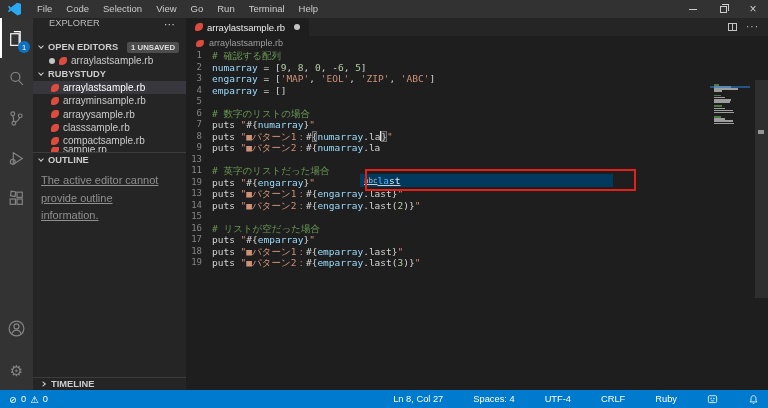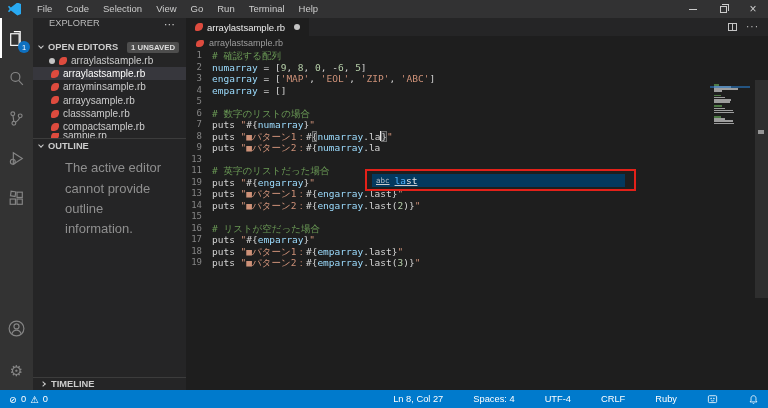--- a/index.html
+++ b/index.html
@@ -46,21 +46,21 @@
     transform:rotate(45deg); margin:0 2px; }
   .unsaved-badge { background:#4d4d4d; color:#dcdcdc; font-size:7.8px; font-weight:bold; padding:1px 4px; border-radius:2px; margin-left:6px; }
   .oe-item { flex:0 0 13px; display:flex; align-items:center; gap:4px; padding-left:16px; color:#cccccc; }
   .mod-dot { width:6px; height:6px; border-radius:50%; background:#c4c4c4; flex:0 0 6px; }
   .ruby-icon { width:8px; height:8px; background:#dd4b3e; border-radius:60% 20% 60% 20%; flex:0 0 8px; }
   .file-list { display:flex; flex-direction:column; }
   .file-row { flex:0 0 13.3px; height:13.3px; display:flex; align-items:center; gap:4px; padding-left:18px; color:#cccccc; }
   .file-row.selected { background:#37373d; color:#ffffff; }
   .file-row.clipped { flex:0 0 5px; height:5px; overflow:hidden; }
   .sec-divider { border-top:1px solid #3c3c3c; }
-  .outline-msg { color:#8f8f8f; font-size:13px; line-height:1.55; padding:6px 16px 0 32px; }
+  .outline-msg { color:#8f8f8f; font-size:11px; line-height:1.55; padding:6px 16px 0 8px;text-decoration:underline; }
   .timeline { margin-top:auto; flex:0 0 13px; border-top:1px solid #3c3c3c; display:flex; align-items:center;
     font-weight:bold; font-size:9.3px; padding-left:6px; gap:4px; color:#cccccc; }
 
   
   .editor { flex:1; background:#1e1e1e; position:relative; display:flex; flex-direction:column; min-width:0; }
   .tabbar { flex:0 0 18px; background:#252526; display:flex; position:relative; }
   .tab { background:#1e1e1e; display:flex; align-items:center; gap:4px; padding:0 9px; font-size:9.5px; color:#ececec; }
   .tab-dot { width:6px; height:6px; border-radius:50%; background:#c4c4c4; margin-left:5px; }
   .tab-actions { position:absolute; right:9px; top:0; height:18px; display:flex; align-items:center; gap:9px; color:#c5c5c5; }
   .split-glyph { width:9px; height:8px; border:1px solid #c5c5c5; position:relative; }
@@ -70,22 +70,22 @@
   .breadcrumb .ruby-icon { width:7px; height:7px; }
 
   .code { position:relative; flex:1; font-family:"DejaVu Sans Mono",monospace; font-size:9.5px; overflow:hidden; }
   .code-line { display:flex; height:11.5px; line-height:11.5px; white-space:pre; }
   .gutter { flex:0 0 26px; width:26px; text-align:right; padding-right:10px; color:#858585; font-size:9px; }
   .tok-cm { color:#6a9955; } .tok-s { color:#ce9178; } .tok-v { color:#9cdcfe; }
   .tok-n { color:#b5cea8; } .tok-p { color:#d4d4d4; } .tok-ip { color:#d4d4d4; }
   .tok-bx { color:#d4d4d4; outline:1px solid #6e6e6e; outline-offset:-1px; background:rgba(90,95,105,.25); }
   .cursor { display:inline-block; width:1px; height:10px; background:#eaeaea; vertical-align:-1px; }
 
-  .suggest { position:absolute; left:186px; top:124px; width:253px; height:13px; background:#04395e;
-    display:flex; align-items:center; gap:5px; padding-left:4px; z-index:5;text-decoration:underline; }
+  .suggest { position:absolute; left:174px; top:124px; width:253px; height:13px; background:#04395e;
+    display:flex; align-items:center; padding-left:4px; z-index:5;text-decoration:underline; }
   .suggest-kind { font-size:7.5px; color:#b8bfc6; font-family:"DejaVu Sans Mono",monospace; }
   .suggest-label { font-family:"DejaVu Sans Mono",monospace; font-size:9.5px; }
   .sg-match { color:#4fb4ff; } .sg-rest { color:#e8e8e8; }
   .annotation { position:absolute; left:179px; top:119px; width:271px; height:22px;
     border:2px solid #e32119; z-index:6; }
 
   .minimap { position:absolute; right:23px; top:34px; width:31px; z-index:2; }
   .mm-row { height:1.6px; margin-bottom:0.55px; position:relative; }
   .mm-bar { height:100%; }
   .mm-hl { position:absolute; left:-4px; right:-5px; top:-0.3px; height:2.4px; background:rgba(40,120,195,.6); }
@@ -183,20 +183,24 @@
       </div>
       <div class="sb-sec">
         <span class="chev-down"></span>
         <span>OPEN EDITORS</span>
         <span class="unsaved-badge">1 UNSAVED</span>
       </div>
       <div class="oe-item">
         <span class="mod-dot"></span>
         <span class="ruby-icon"></span>
         <span>arraylastsample.rb</span>
+      </div>
+      <div class="sb-sec">
+        <span class="chev-down"></span>
+        <span>RUBYSTUDY</span>
       </div>
       <div class="file-list">
           <div class="file-row selected">
             <span class="ruby-icon"></span>
             <span>arraylastsample.rb</span>
           </div>
           <div class="file-row">
             <span class="ruby-icon"></span>
             <span>arrayminsample.rb</span>
           </div>

